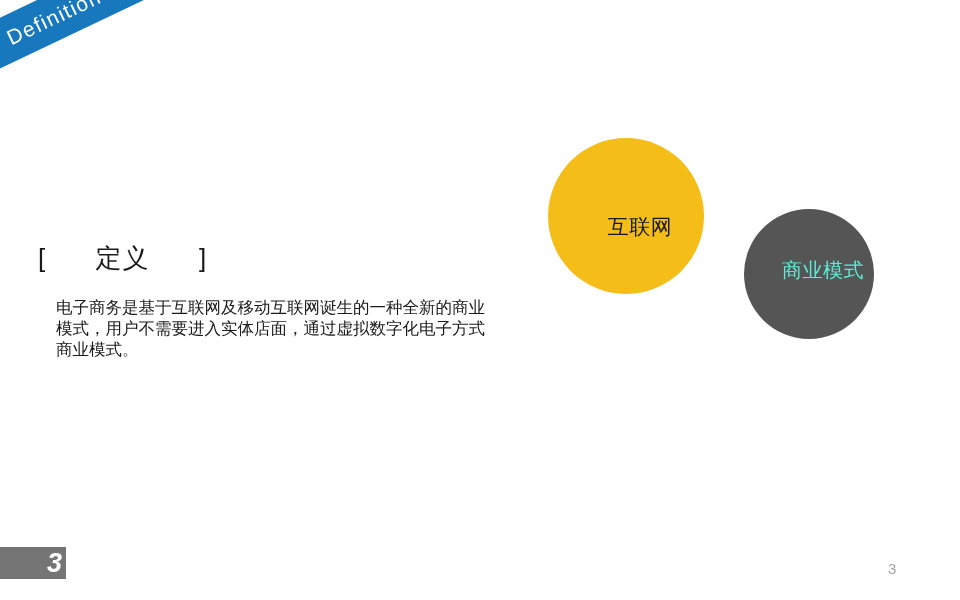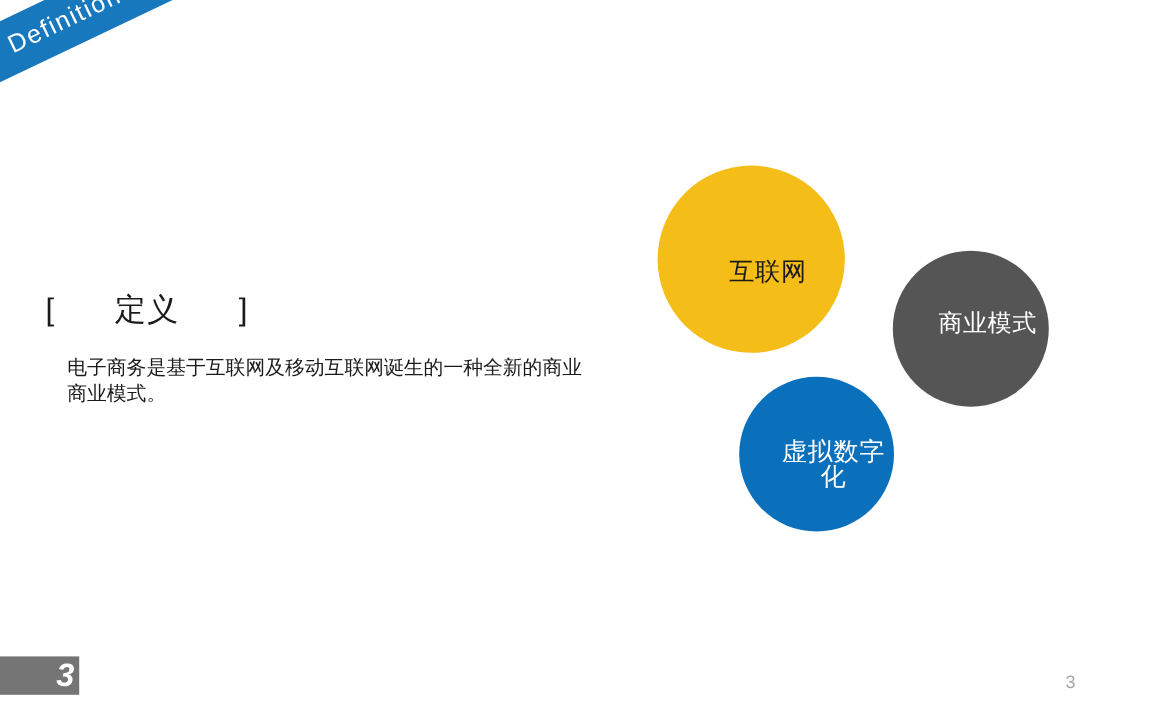--- a/index.html
+++ b/index.html
@@ -91,21 +91,21 @@
     color: #1a1a1a;
     transform: translateY(10px);
   }
 
   .circle-business {
     left: 744px; top: 209px;
     width: 130px; height: 130px;
     background: #555555;
   }
   .circle-business .circle-label {
-    color: #ffffff;
+    color: #5eead4;
     font-size: 20px;
     transform: translateY(-4px);
   }
 
   .circle-digital {
     left: 616px; top: 314px;
     width: 129px; height: 129px;
     background: #0b70bc;
   }
   .circle-digital .circle-label {
@@ -147,34 +147,32 @@
 <div id="slide">
 
   <div class="banner">
     <span class="banner-text">Definition of E-commerce</span>
   </div>
 
   <div class="def-heading">[      定义      ]</div>
 
   <div class="def-body">
     <div>电子商务是基于互联网及移动互联网诞生的一种全新的商业</div>
+    <div>模式，用户不需要进入实体店面，通过虚拟数字化电子方式</div>
     <div>商业模式。</div>
   </div>
 
   <div class="circle circle-internet">
     <span class="circle-label">互联网</span>
   </div>
 
   <div class="circle circle-business">
     <span class="circle-label">商业模式</span>
   </div>
 
-  <div class="circle circle-digital">
-    <span class="circle-label">虚拟数字化</span>
-  </div>
 
   <div class="page-badge">
     <span class="page-badge-num">3</span>
   </div>
 
   <div class="page-number-right">3</div>
 
 </div>
 
 </body></html>

